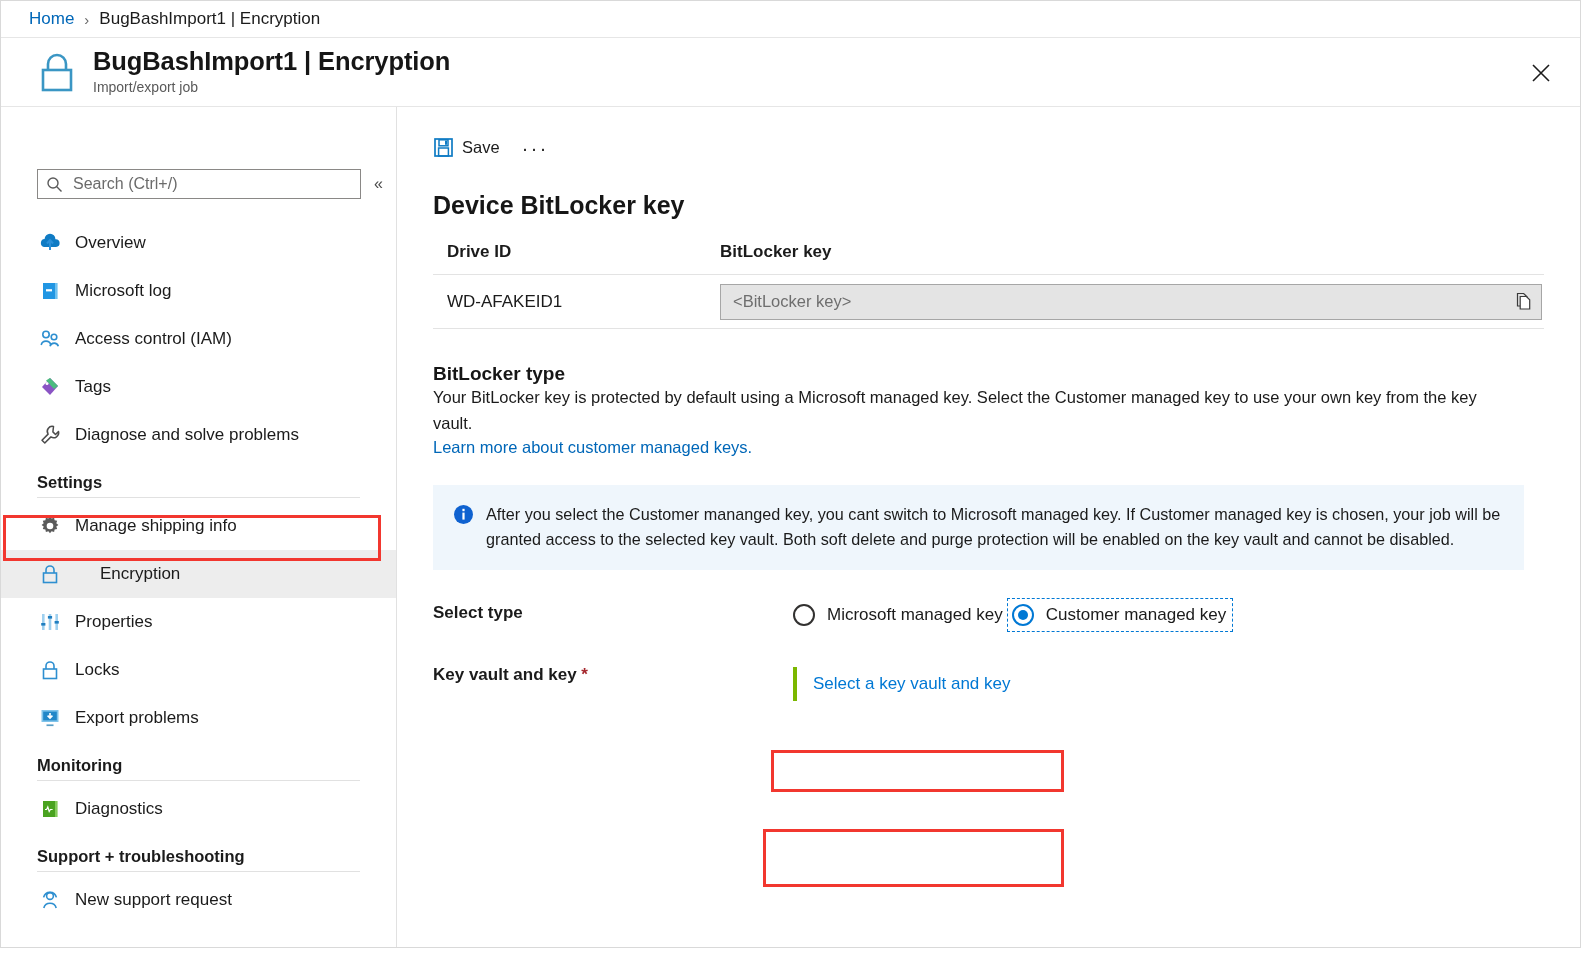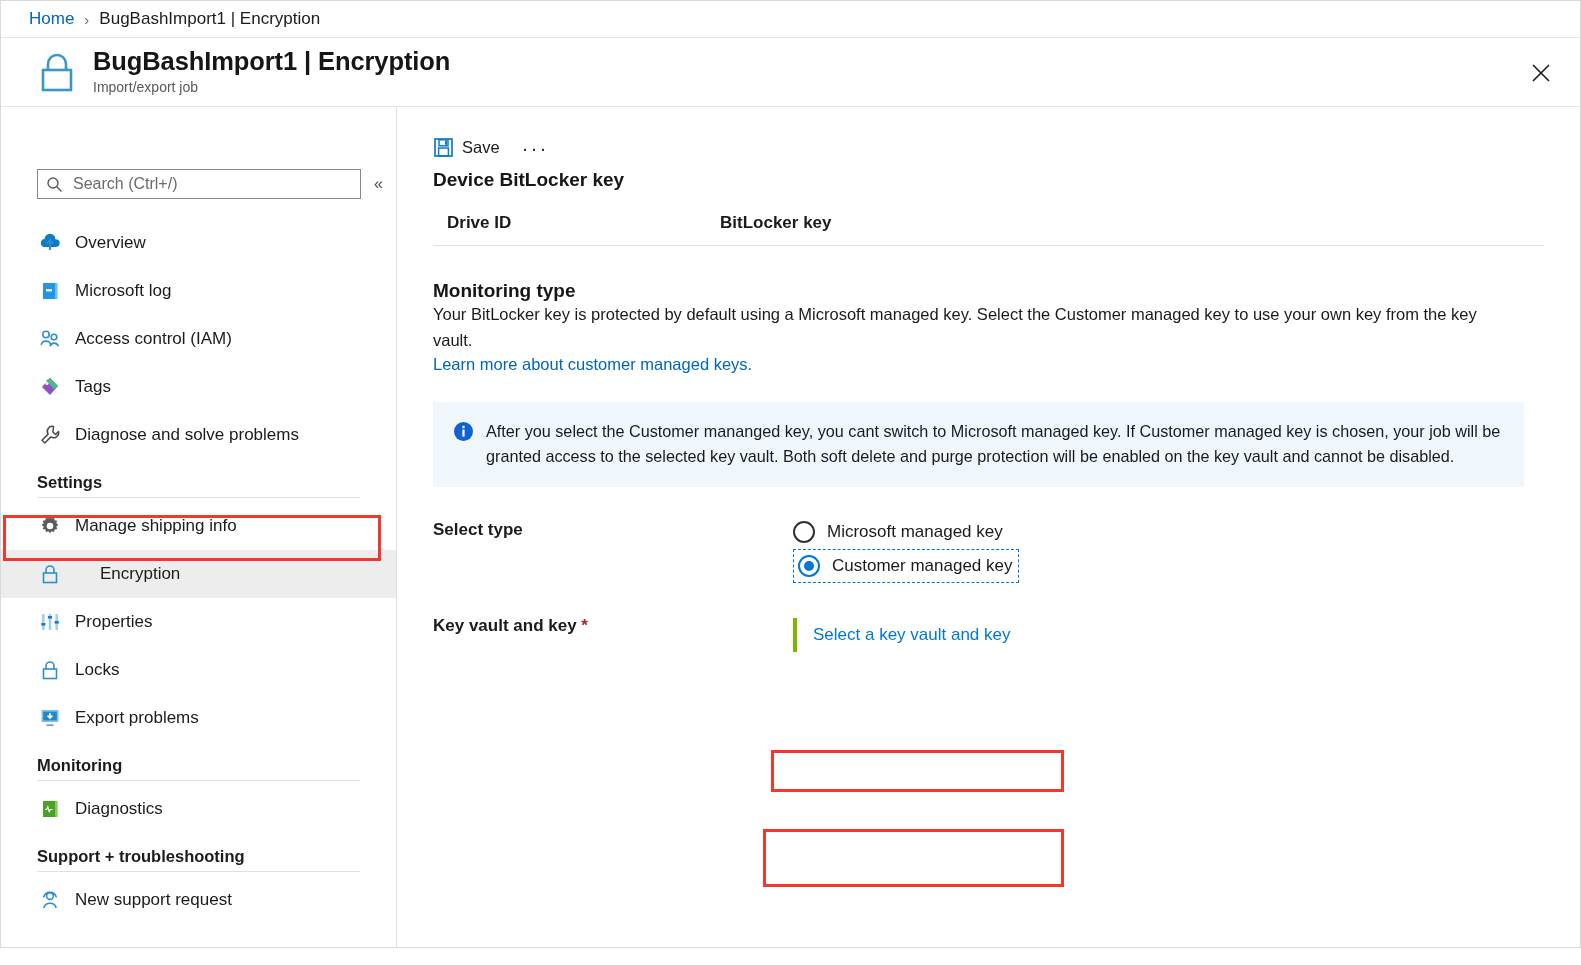--- a/index.html
+++ b/index.html
@@ -218,24 +218,25 @@
     font-size: 21px;
     color: #323130;
     cursor: pointer;
     letter-spacing: 2px;
     line-height: 1;
     padding: 2px 6px;
     user-select: none;
   }
 
   .section-h {
-    font-size: 19px;
+    font-size: 25px;
     font-weight: 700;
     color: #161616;
     padding-left: 36px;
+    margin-top: 22px;
   }
 
   
   .bl-table {
     margin: 22px 36px 0 36px;
   }
   .bl-head {
     display: flex;
     padding-bottom: 12px;
     border-bottom: 1px solid #e3e3e3;
@@ -328,21 +329,21 @@
   }
   .form-label {
     width: 360px;
     flex: none;
     font-size: 17px;
     font-weight: 700;
     color: #1b1b1b;
     padding-top: 5px;
   }
   .req-star { color: #a4262c; font-weight: 700; }
-  .radio-stack { display: flex; flex-direction: column; position: relative; }
+  .radio-stack { display: flex; flex-direction: row; position: relative; }
   .radio-opt {
     display: flex;
     align-items: center;
     height: 34px;
     cursor: pointer;
     padding-right: 4px;
   }
   .radio-mark {
     width: 22px; height: 22px;
     border-radius: 50%;
@@ -618,24 +619,36 @@
         <div class="tb-ellipsis">···</div>
       </div>
 
       <div class="section-h">Device BitLocker key</div>
 
       <div class="bl-table">
         <div class="bl-head">
           <div class="bl-h-drive">Drive ID</div>
           <div class="bl-h-key">BitLocker key</div>
         </div>
+        <div class="bl-row">
+          <div class="bl-drive">WD-AFAKEID1</div>
+          <div class="bl-keyfield">
+            <input type="text" placeholder="&lt;BitLocker key&gt;" style="">
+            <span class="copy-btn">
+              <svg width="18" height="19" viewBox="0 0 18 19">
+                <path d="M2.5 1.5 h6.2 l3.3 3.3 v9.2 h-9.5 Z" fill="none" stroke="#3b3b3b" stroke-width="1.2"></path>
+                <path d="M5.2 4.5 h6.2 l3.3 3.3 v9.2 h-9.5 Z" fill="#ffffff" stroke="#3b3b3b" stroke-width="1.2"></path>
+              </svg>
+            </span>
+          </div>
+        </div>
       </div>
 
       <div class="enc-block">
-        <div class="enc-title">Monitoring type</div>
+        <div class="enc-title">BitLocker type</div>
         <div class="enc-desc">Your BitLocker key is protected by default using a Microsoft managed key. Select the Customer managed key to use your own key from the key vault.</div>
         <span class="enc-link">Learn more about customer managed keys.</span>
       </div>
 
       <div class="info-banner">
         <span class="info-icon">
           <svg width="21" height="21" viewBox="0 0 21 21">
             <circle cx="10.5" cy="10.5" r="9.5" fill="#0f62d0"></circle>
             <rect x="9.4" y="8.6" width="2.2" height="7" fill="#ffffff"></rect>
             <rect x="9.4" y="4.8" width="2.2" height="2.4" fill="#ffffff"></rect>

